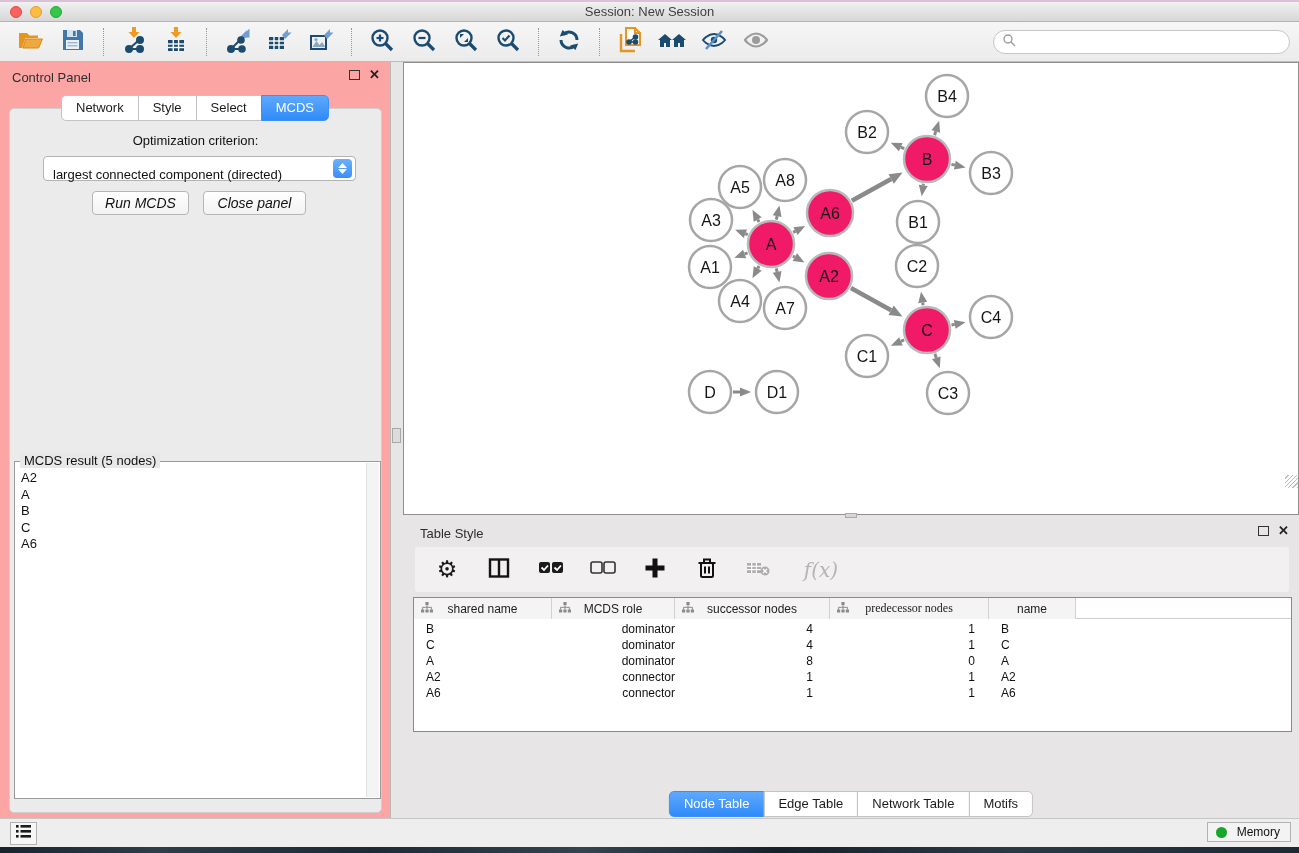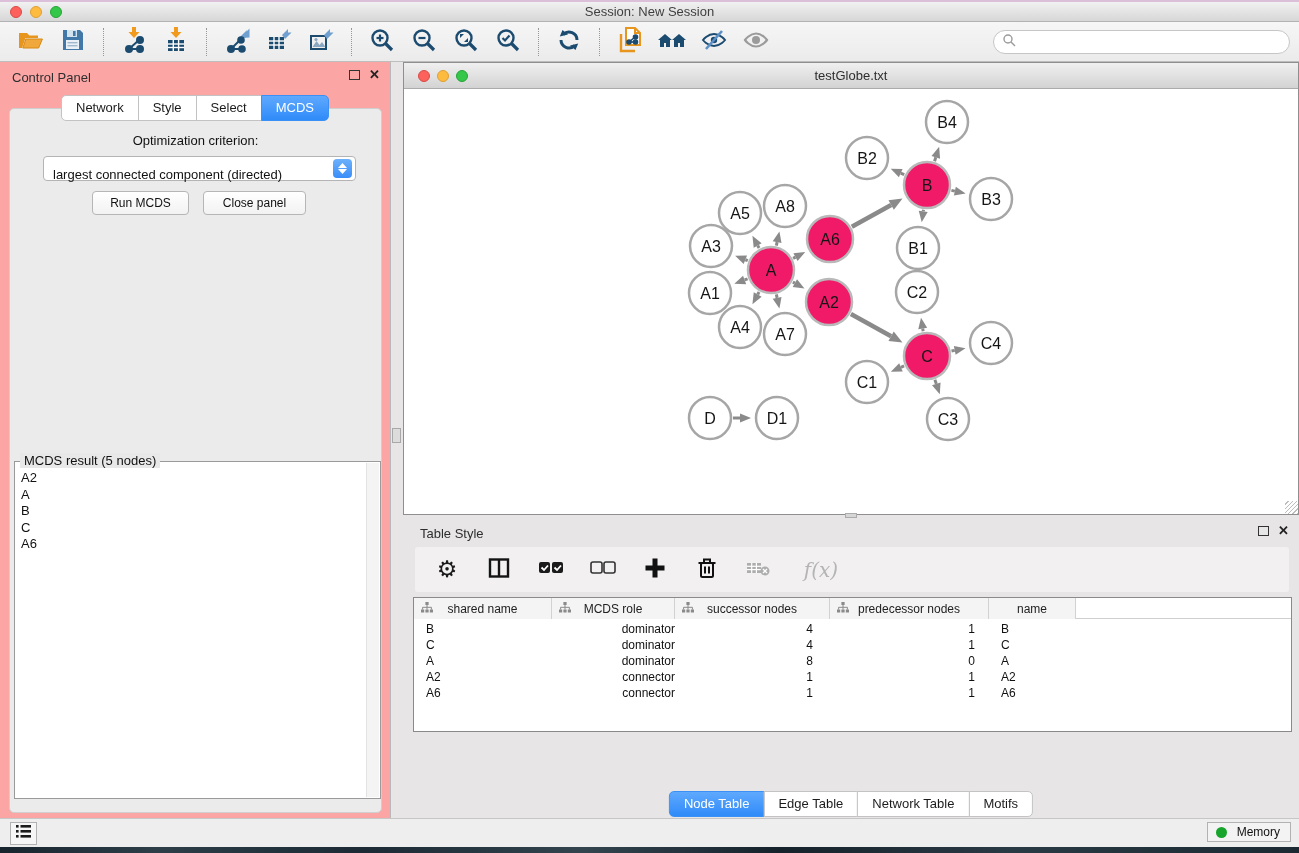--- a/index.html
+++ b/index.html
@@ -47,21 +47,21 @@
   .cp-body { position:absolute; left:9px; top:46px; width:373px; height:705px;
     background:#ECEBEB; border:1px solid #cfcfcf; border-radius:5px; }
   .opt-label { position:absolute; left:0; right:0; top:24px; text-align:center; font-size:13px; color:#111; }
   .dropdown { position:absolute; left:33px; top:47px; width:313px; height:25px; background:#fff;
     border:1px solid #b4b4b4; border-radius:4px; display:flex; align-items:center; }
   .dropdown .dd-text { flex:1; font-size:13px; color:#111; padding-left:9px; white-space:nowrap;margin-top:12px; }
   .dd-stepper { width:19px; height:19px; margin-right:3px; border-radius:4px;
     background:linear-gradient(#6db1fc,#3a8df9); display:flex; flex-direction:column;
     align-items:center; justify-content:center; gap:1px; }
   .cp-button { position:absolute; top:82px; height:24px; background:linear-gradient(#ffffff,#f2f2f2);
-    border:1px solid #b6b6b6; border-radius:4px; font-size:12px; color:#111; text-align:center; line-height:22px; }
+    border:1px solid #b6b6b6; border-radius:4px; font-size:14px; color:#111; text-align:center; line-height:22px;font-style:italic; }
 
   .result-box { position:absolute; left:14px; top:399px; width:367px; height:338px;
     background:#fff; border:1px solid #9a9a9a; }
   .result-legend { position:absolute; left:5px; top:-9px; background:#e9e8e8; padding:0 4px;
     font-size:13px; color:#111; }
   .result-list { position:absolute; left:6px; top:8px; font-size:13px; color:#111; line-height:16.5px; }
   .result-scroll { position:absolute; right:1px; top:1px; bottom:1px; width:13px; background:#f4f4f4;
     border-left:1px solid #e2e2e2; }
 
   
@@ -378,28 +378,20 @@
         <div>A</div>
         <div>B</div>
         <div>C</div>
         <div>A6</div>
       </div>
       <div class="result-scroll"></div>
     </div>
   </div>
 
   <div class="net-window">
-    <div class="nw-titlebar">
-      <div class="nw-lights">
-        <span class="light red"></span>
-        <span class="light yellow"></span>
-        <span class="light green"></span>
-      </div>
-      <div class="title">testGlobe.txt</div>
-    </div>
     <div class="nw-content">
       <svg id="graph-svg" width="894" height="425" viewBox="0 0 894 425">
           <line x1="355.0557013272504" y1="159.03790244042816" x2="353.6775620356694" y2="156.50390438816635" stroke="#8A8A8A" stroke-width="3"></line>
           <polygon points="357.6307395963923,154.3539306270714 349.7243844749465,158.6538781492613 348.42207061965956,146.84058146195474" fill="#8A8A8A"></polygon>
           <line x1="372.34242197013583" y1="156.57749956509346" x2="373.093215484199" y2="153.1453006436617" stroke="#8A8A8A" stroke-width="3"></line>
           <polygon points="377.48926556248216,154.10693659828615 368.6971654059158,152.18366468903724 375.44388115105875,142.3994004523028" fill="#8A8A8A"></polygon>
           <line x1="343.7880827278685" y1="171.7152330911474" x2="341.35363756275456" y2="170.74145502510183" stroke="#8A8A8A" stroke-width="3"></line>
           <polygon points="343.024895606348,166.56330991611816 339.6823795191611,174.9196001340855 331.1403939630167,166.6561575852067" fill="#8A8A8A"></polygon>
           <line x1="343.6075678401552" y1="189.82009737174477" x2="340.6207995965703" y2="190.94625588981773" stroke="#8A8A8A" stroke-width="3"></line>
           <polygon points="339.0331820696562,186.73561810104567 342.20841712348437,195.1568936785898 330.32812944623856,194.82709873338544" fill="#8A8A8A"></polygon>
@@ -611,21 +603,21 @@
                 <g stroke="#8a8a8a" stroke-width="1">
                   <line x1="6" y1="3" x2="6" y2="5.3"></line>
                   <line x1="1.6" y1="5.3" x2="10.4" y2="5.3"></line>
                   <line x1="1.6" y1="5.3" x2="1.6" y2="7.5"></line>
                   <line x1="6" y1="5.3" x2="6" y2="7.5"></line>
                   <line x1="10.4" y1="5.3" x2="10.4" y2="7.5"></line>
                 </g>
               </svg></span>
           <span>successor nodes</span>
         </div>
-        <div class="th-cell" style="width:159px;">
+        <div class="th-cell" style="width:159px;font-family:Liberation Serif, serif;">
           <span class="tree"><svg width="12" height="12" viewBox="0 0 12 12">
                 <g fill="#8a8a8a">
                   <rect x="4.4" y="0" width="3.2" height="3"></rect>
                   <rect x="0" y="7.5" width="3.2" height="3"></rect>
                   <rect x="4.4" y="7.5" width="3.2" height="3"></rect>
                   <rect x="8.8" y="7.5" width="3.2" height="3"></rect>
                 </g>
                 <g stroke="#8a8a8a" stroke-width="1">
                   <line x1="6" y1="3" x2="6" y2="5.3"></line>
                   <line x1="1.6" y1="5.3" x2="10.4" y2="5.3"></line>

